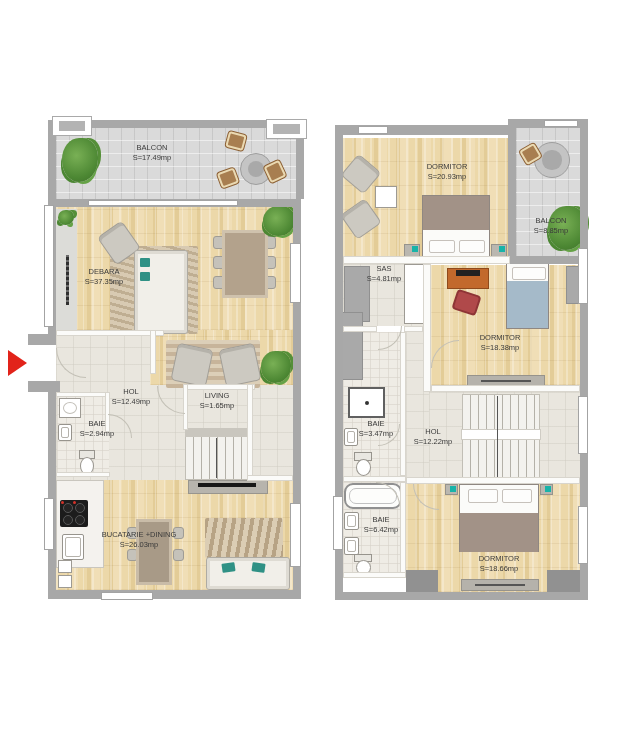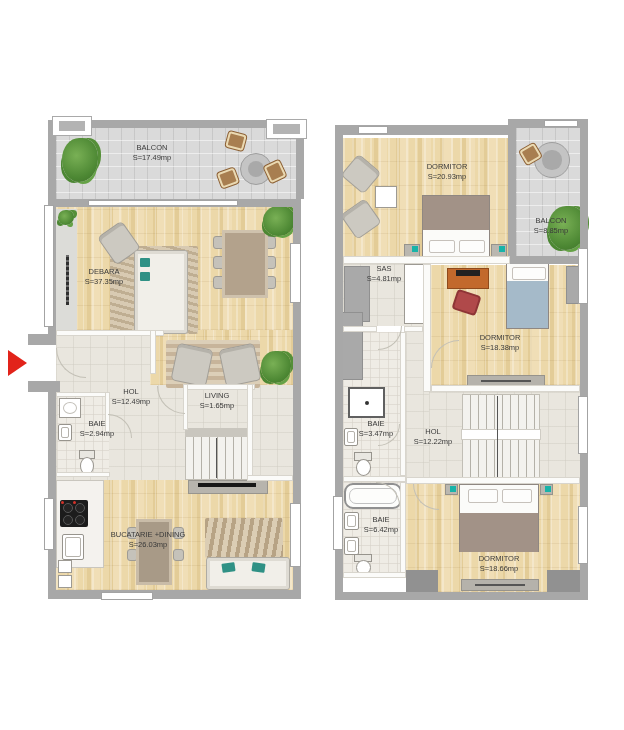--- a/index.html
+++ b/index.html
@@ -229,21 +229,21 @@
       <div>S=12.49mp</div>
     </div>
     <div class="e lbl" style="left:217px;top:401px">
       <div>LIVING</div>
       <div>S=1.65mp</div>
     </div>
     <div class="e lbl" style="left:97px;top:429px">
       <div>BAIE</div>
       <div>S=2.94mp</div>
     </div>
-    <div class="e lbl" style="left:148px;top:540px">
+    <div class="e lbl" style="left:139px;top:540px">
       <div>BUCATARIE +DINING</div>
       <div>S=26.03mp</div>
     </div>
   </div>
 
   <div>
 
     <div class="e fl wood" style="left:343px;top:138px;width:165px;height:120px"></div>
     <div class="e fl tileg" style="left:516px;top:127px;width:64px;height:130px"></div>
     <div class="e fl tileh" style="left:343px;top:264px;width:80px;height:62px"></div>

